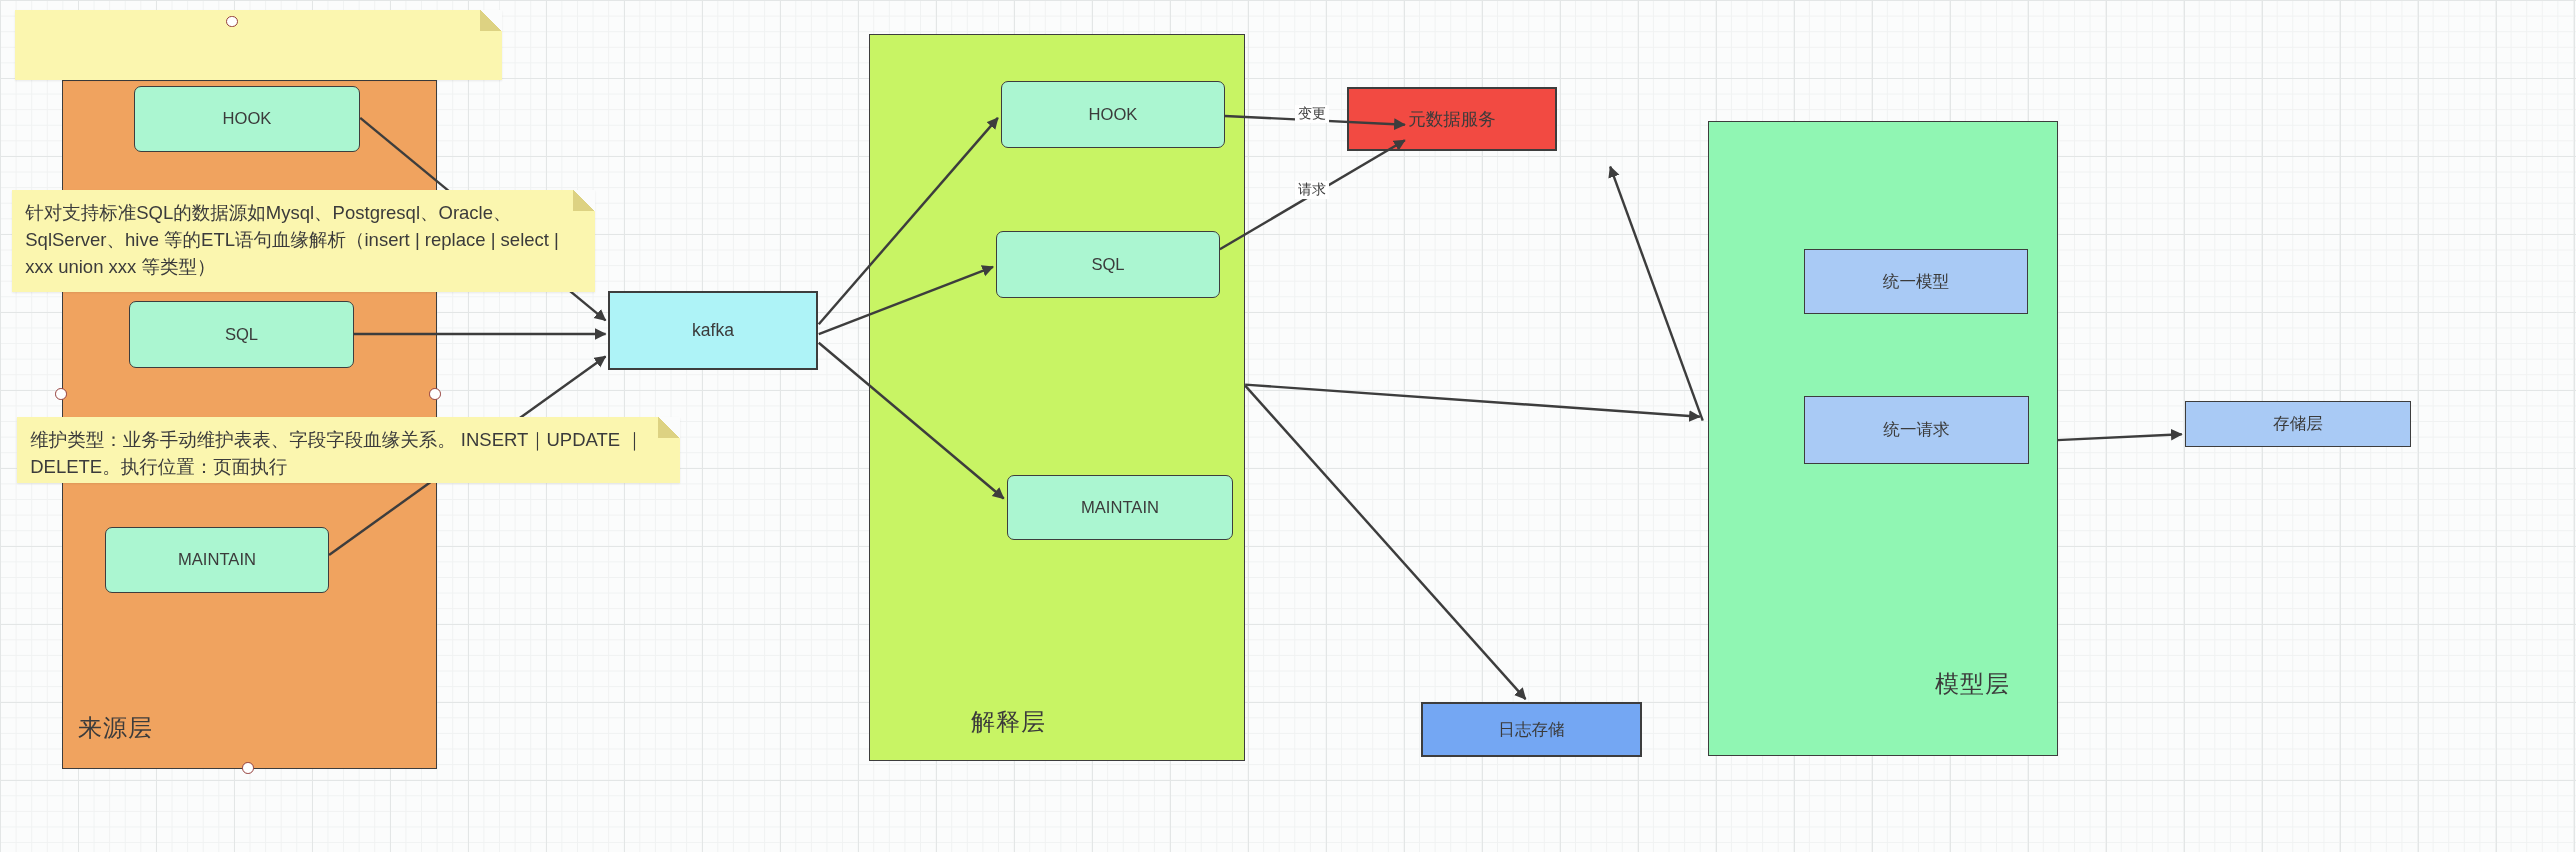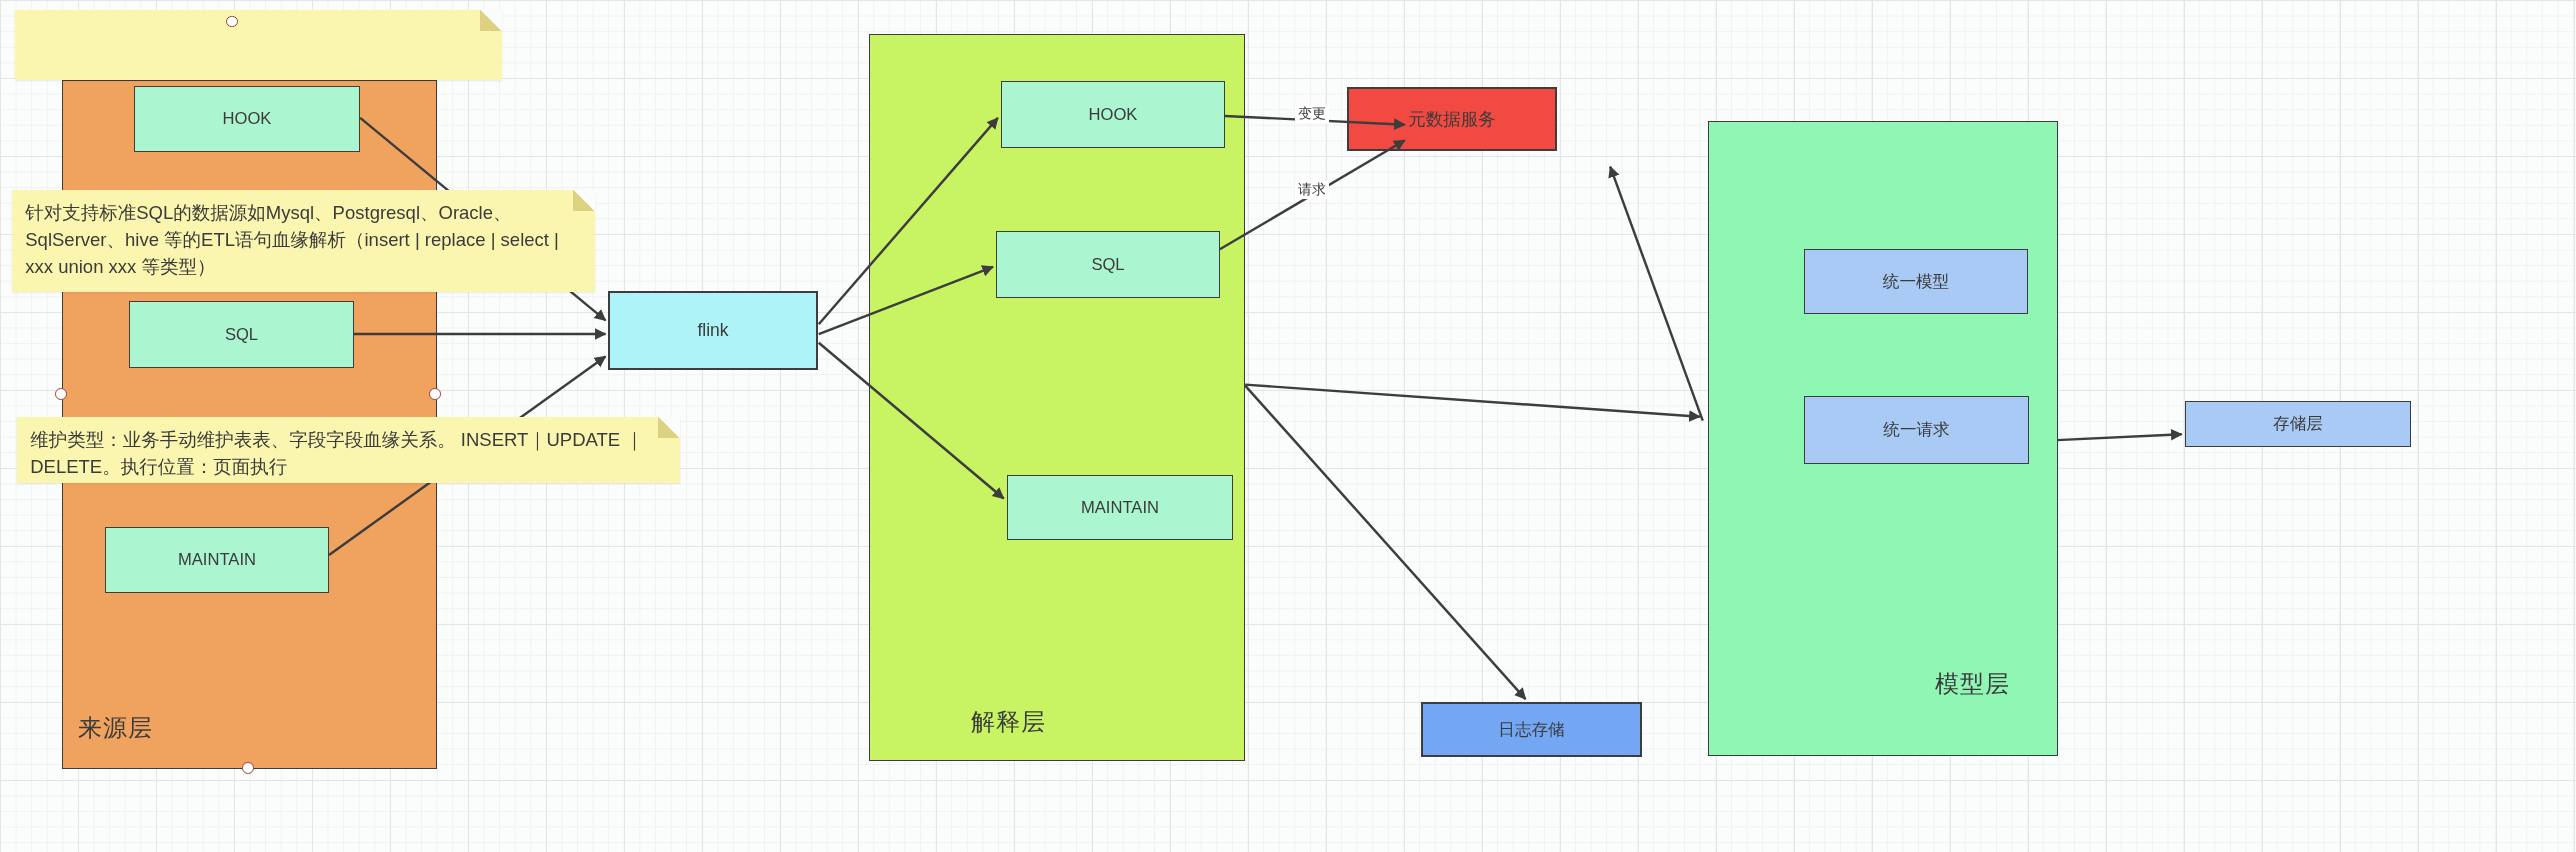--- a/index.html
+++ b/index.html
@@ -21,21 +21,21 @@
   #srcLayer{left:62px;top:80px;width:375px;height:689px;background:var(--source-layer,#f0a35f);}
   #intLayer{left:869px;top:34px;width:376px;height:727px;background:var(--interpret-layer,#c8f464);}
   #modelLayer{left:1708px;top:121px;width:350px;height:635px;background:var(--model-layer,#90f6b3);}
   .layer-label{font-size:24px;letter-spacing:1px;}
   #srcLabel{left:78px;top:712px;}
   #intLabel{left:971px;top:706px;}
   #modelLabel{left:1935px;top:668px;}
   
   .node{border:1.9px solid var(--stroke,#3d3d3d);display:flex;align-items:center;justify-content:center;
         font-size:16.6px;text-align:center;}
-  .mint{background:var(--mint-box,#abf6d1);}
+  .mint{background:var(--mint-box,#abf6d1);border-radius:7px;}
   .blue{background:var(--blue-box,#a9caf5);}
   #srcHook{left:134px;top:86px;width:226px;height:66px;}
   #srcSql{left:129px;top:301px;width:225px;height:67px;}
   #srcMaintain{left:105px;top:527px;width:224px;height:66px;}
   #kafka{left:608px;top:291px;width:210px;height:79px;background:var(--kafka-box,#aef3f7);border-width:2.9px;font-size:17.5px;}
   #intHook{left:1001px;top:81px;width:224px;height:67px;}
   #intSql{left:996px;top:231px;width:224px;height:67px;}
   #intMaintain{left:1007px;top:475px;width:226px;height:65px;}
   #redBox{left:1347px;top:87px;width:210px;height:64px;background:var(--metadata-service,#f24a42);border-width:2.9px;font-size:17.5px;}
   #logBox{left:1421px;top:702px;width:221px;height:55px;background:var(--log-storage,#74a7f3);border-width:2.9px;}
@@ -63,21 +63,21 @@
 </head>
 <body>
 
 <div class="abs layer" id="srcLayer"></div>
 <div class="abs layer" id="intLayer"></div>
 <div class="abs layer" id="modelLayer"></div>
 
 <div class="abs node mint" id="srcHook">HOOK</div>
 <div class="abs node mint" id="srcSql">SQL</div>
 <div class="abs node mint" id="srcMaintain">MAINTAIN</div>
-<div class="abs node" id="kafka">flink</div>
+<div class="abs node" id="kafka">kafka</div>
 <div class="abs node mint" id="intHook">HOOK</div>
 <div class="abs node mint" id="intSql">SQL</div>
 <div class="abs node mint" id="intMaintain">MAINTAIN</div>
 <div class="abs node" id="redBox">元数据服务</div>
 <div class="abs node" id="logBox">日志存储</div>
 <div class="abs node blue" id="umBox">统一模型</div>
 <div class="abs node blue" id="urBox">统一请求</div>
 <div class="abs node blue" id="storageBox">存储层</div>
 
 <div class="abs layer-label" id="srcLabel">来源层</div>

